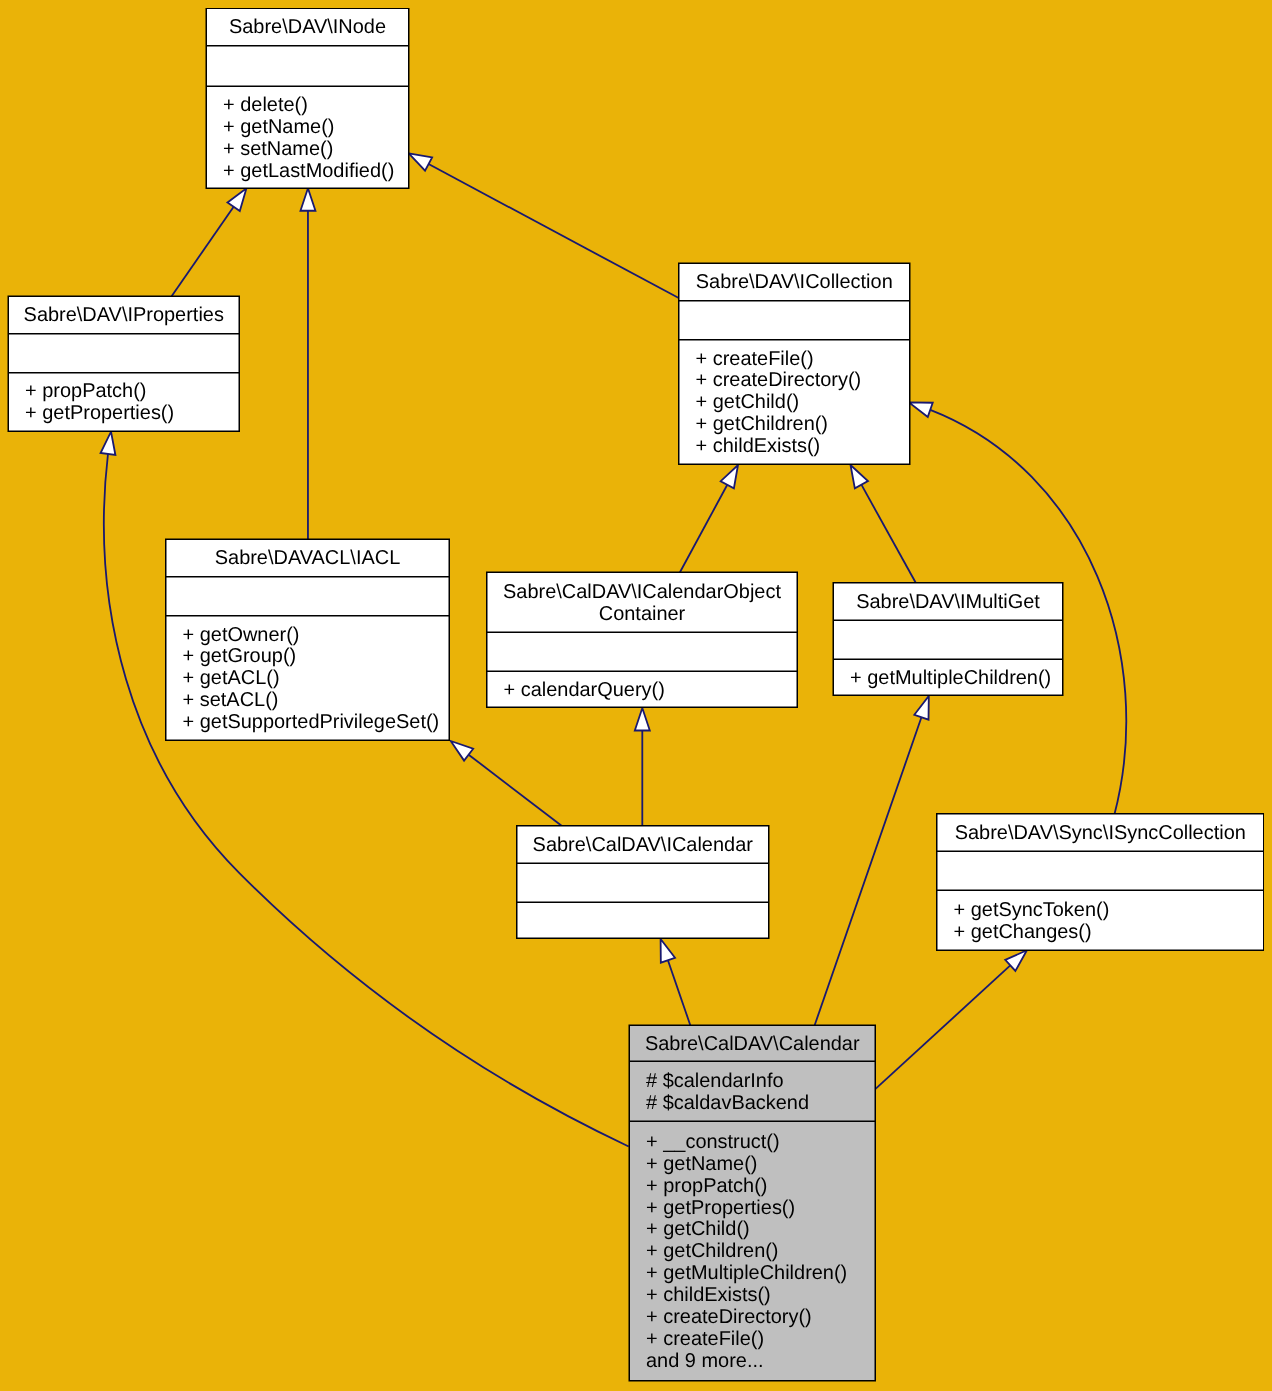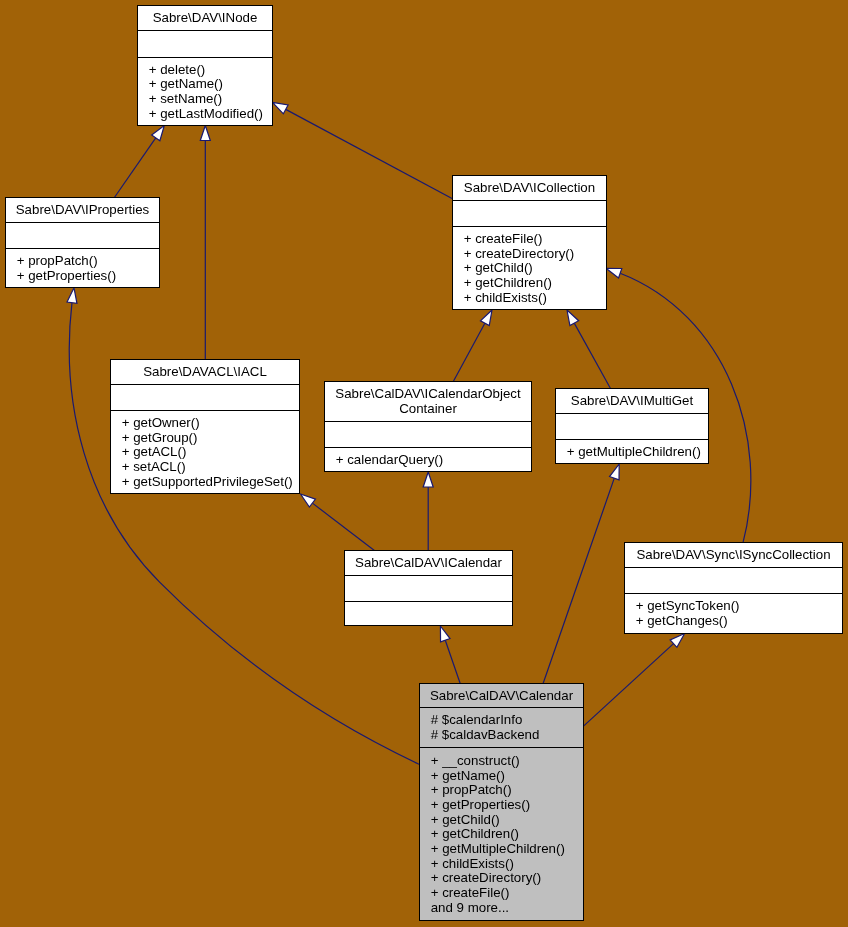--- a/index.html
+++ b/index.html
@@ -1,21 +1,21 @@
 <!DOCTYPE html>
 <html><head>
 <meta charset="utf-8">
 <title>Sabre CalDAV Calendar inheritance diagram</title>
 <style>
   html, body { margin:0; padding:0; background:#ffffff; }
   body {
     width:848px; height:927px; overflow:hidden;
     font-family:"Liberation Sans", sans-serif;
   }
-  #diagram { position:relative; width:848px; height:927px; background:#a16207; }
+  #diagram { position:relative; width:848px; height:927px; background:#eab308; }
   #canvas  { position:absolute; left:0; top:0; width:848px; height:927px; display:block; }
   
   #nodes-layer { will-change:opacity; }
   #canvas text {
     font-family:"Liberation Sans", sans-serif;
     font-size:13.3px;
     fill:#000000;
     white-space:pre;
   }
 </style>

